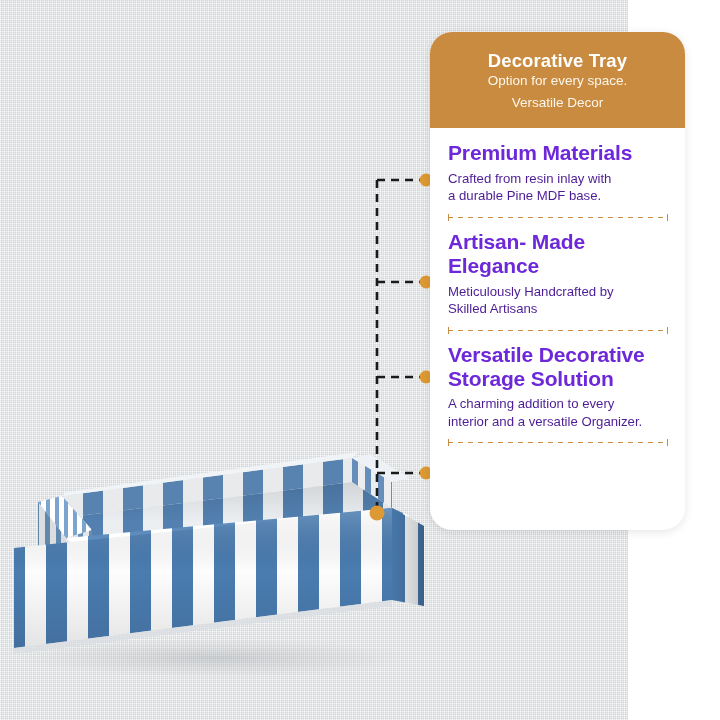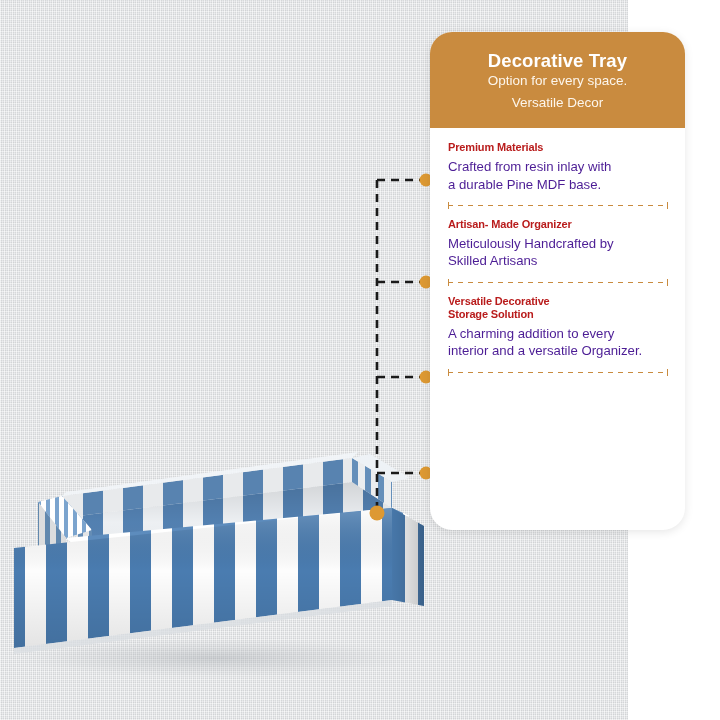--- a/index.html
+++ b/index.html
@@ -74,22 +74,22 @@
   #features {
     flex:1 1 auto;
     padding:13px 16px 10px 18px;
     display:flex;
     flex-direction:column;
   }
 
   .feature { flex:0 0 auto; }
 
   .feature .f-title {
-    color:#b91c1c;
-    font-size:11px;
+    color:#6d28d9;
+    font-size:21px;
     font-weight:bold;
     line-height:1.16;
     letter-spacing:-.15px;
   }
   .feature .f-body {
     color:#4c1d95;
     font-size:13.2px;
     line-height:1.33;
     margin-top:4px;
   }
@@ -247,21 +247,21 @@
         <div class="f-title">Premium Materials</div>
         <div class="f-body">
           <span>Crafted from resin inlay with</span><br>
           <span>a durable Pine MDF base.</span>
         </div>
       </div>
 
       <div class="sep"></div>
 
       <div class="feature">
-        <div class="f-title">Artisan- Made Organizer</div>
+        <div class="f-title">Artisan- Made Elegance</div>
         <div class="f-body">
           <span>Meticulously Handcrafted by</span><br>
           <span>Skilled Artisans</span>
         </div>
       </div>
 
       <div class="sep"></div>
 
       <div class="feature">
         <div class="f-title">

